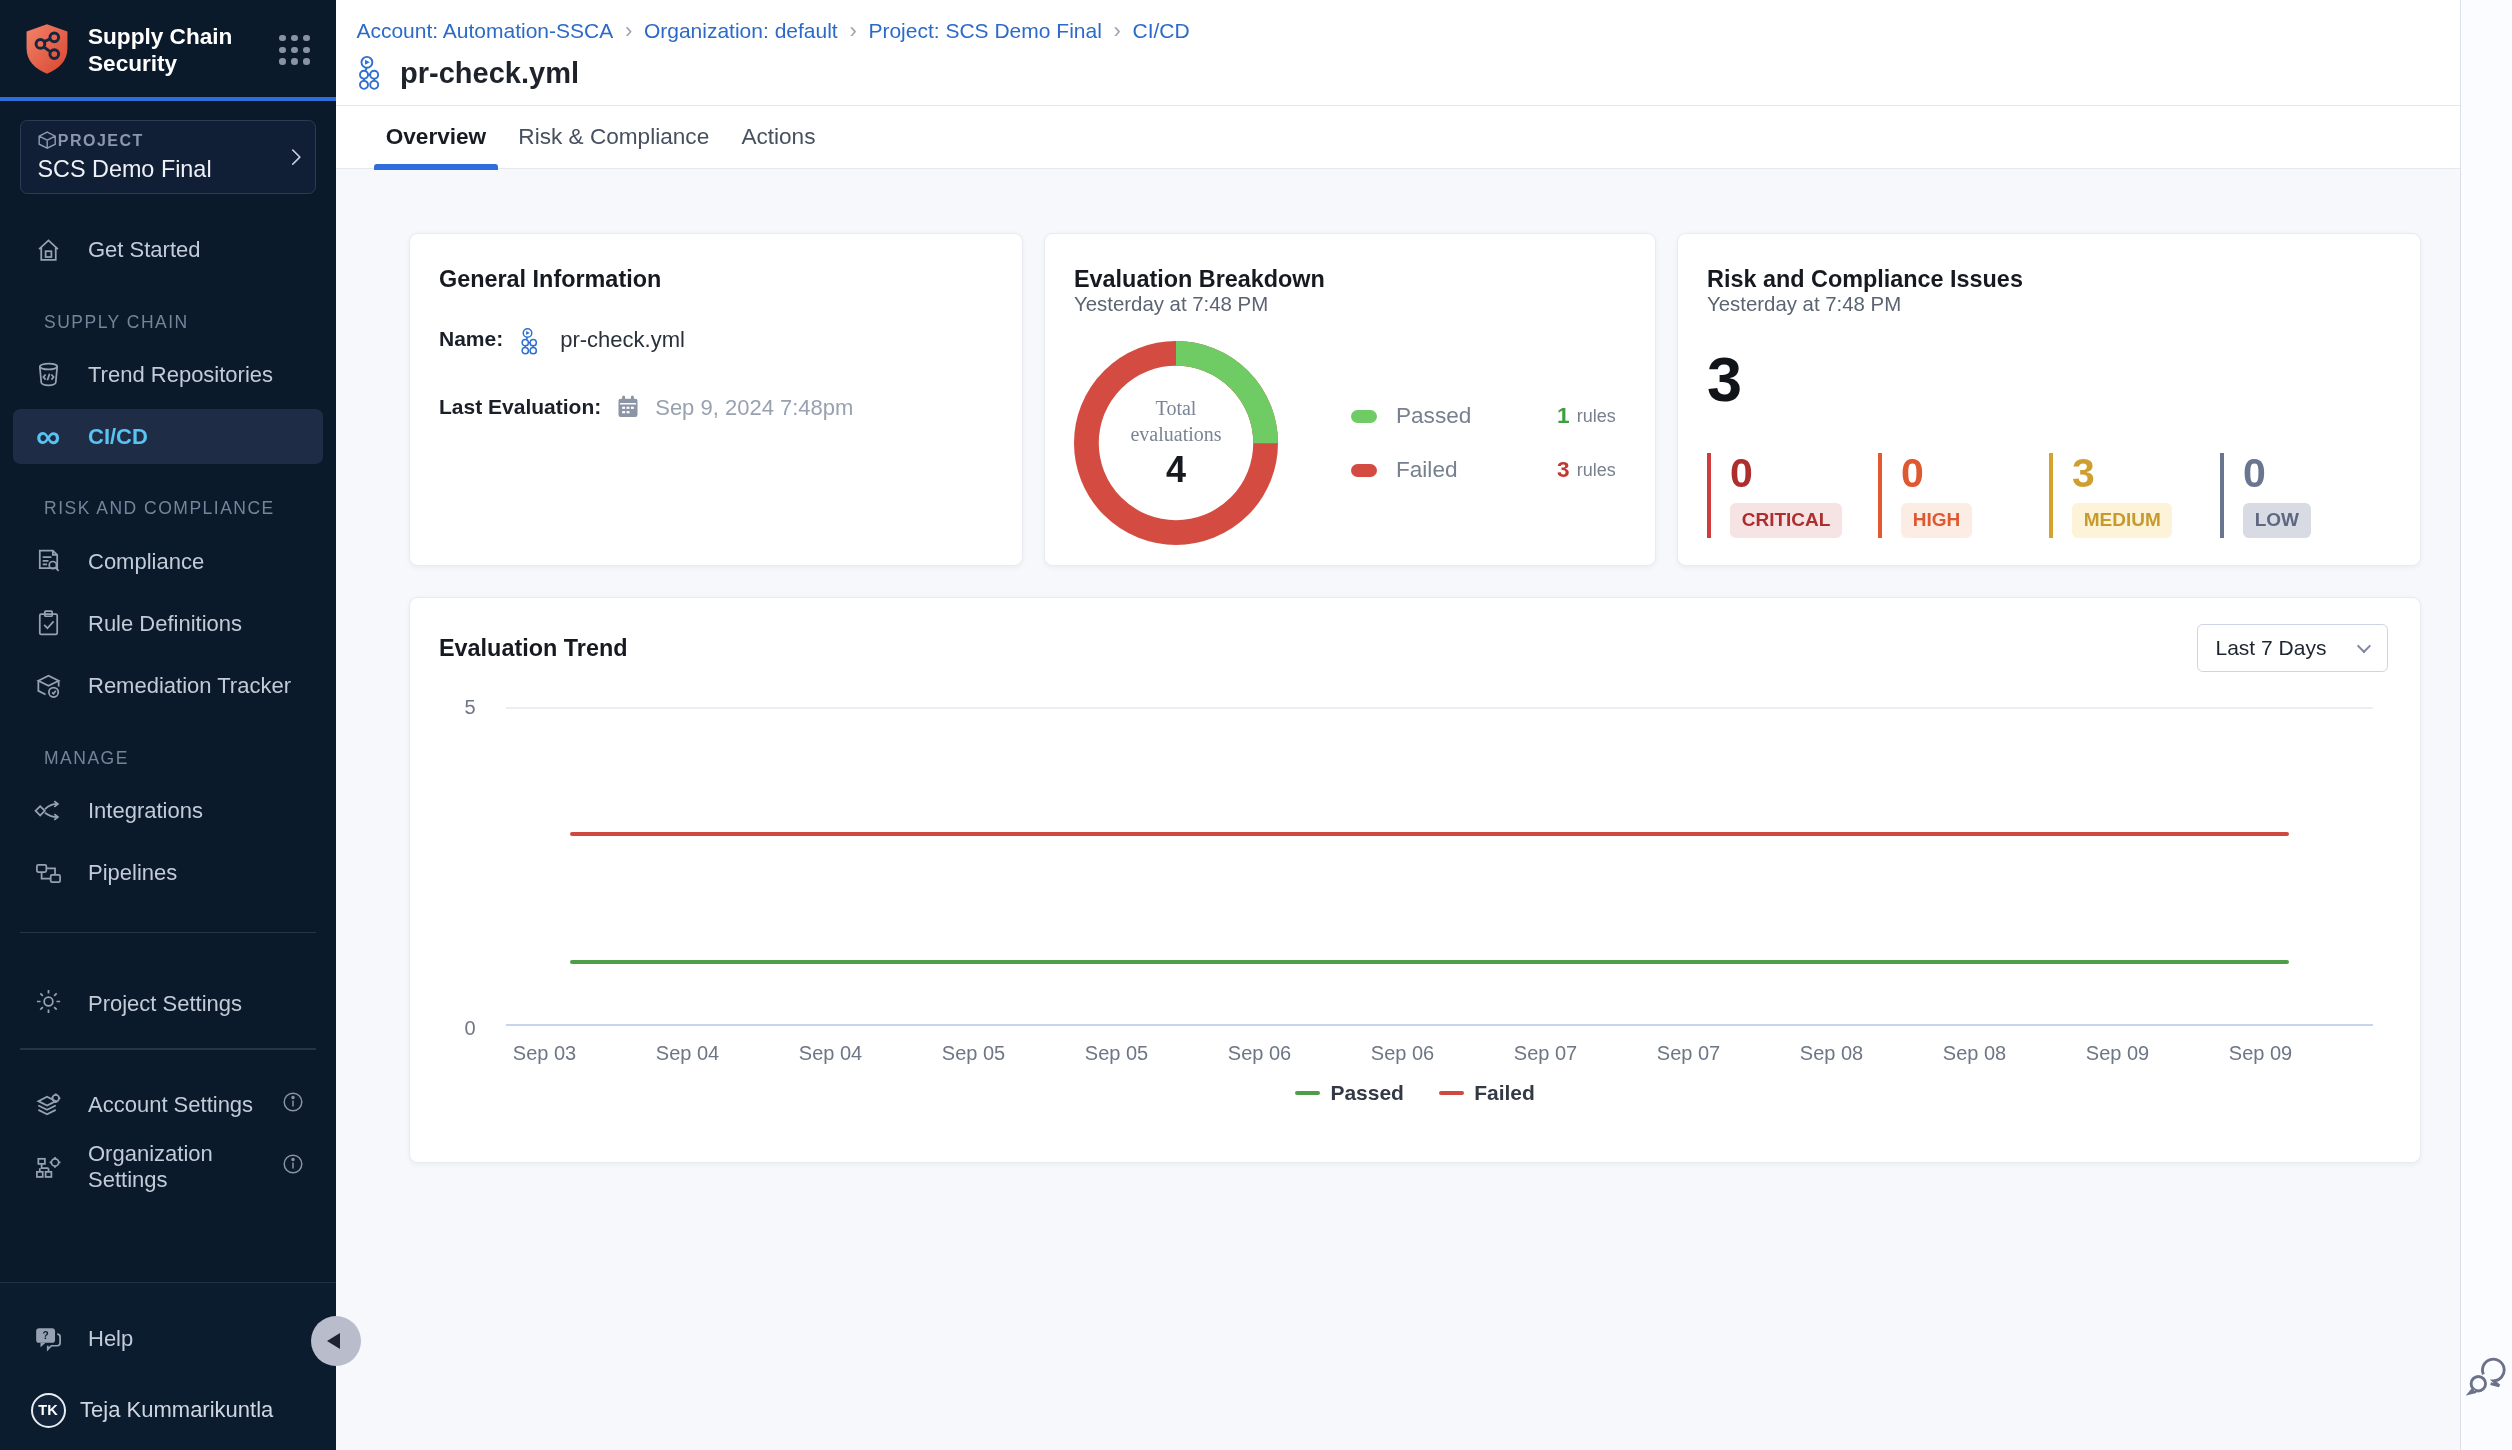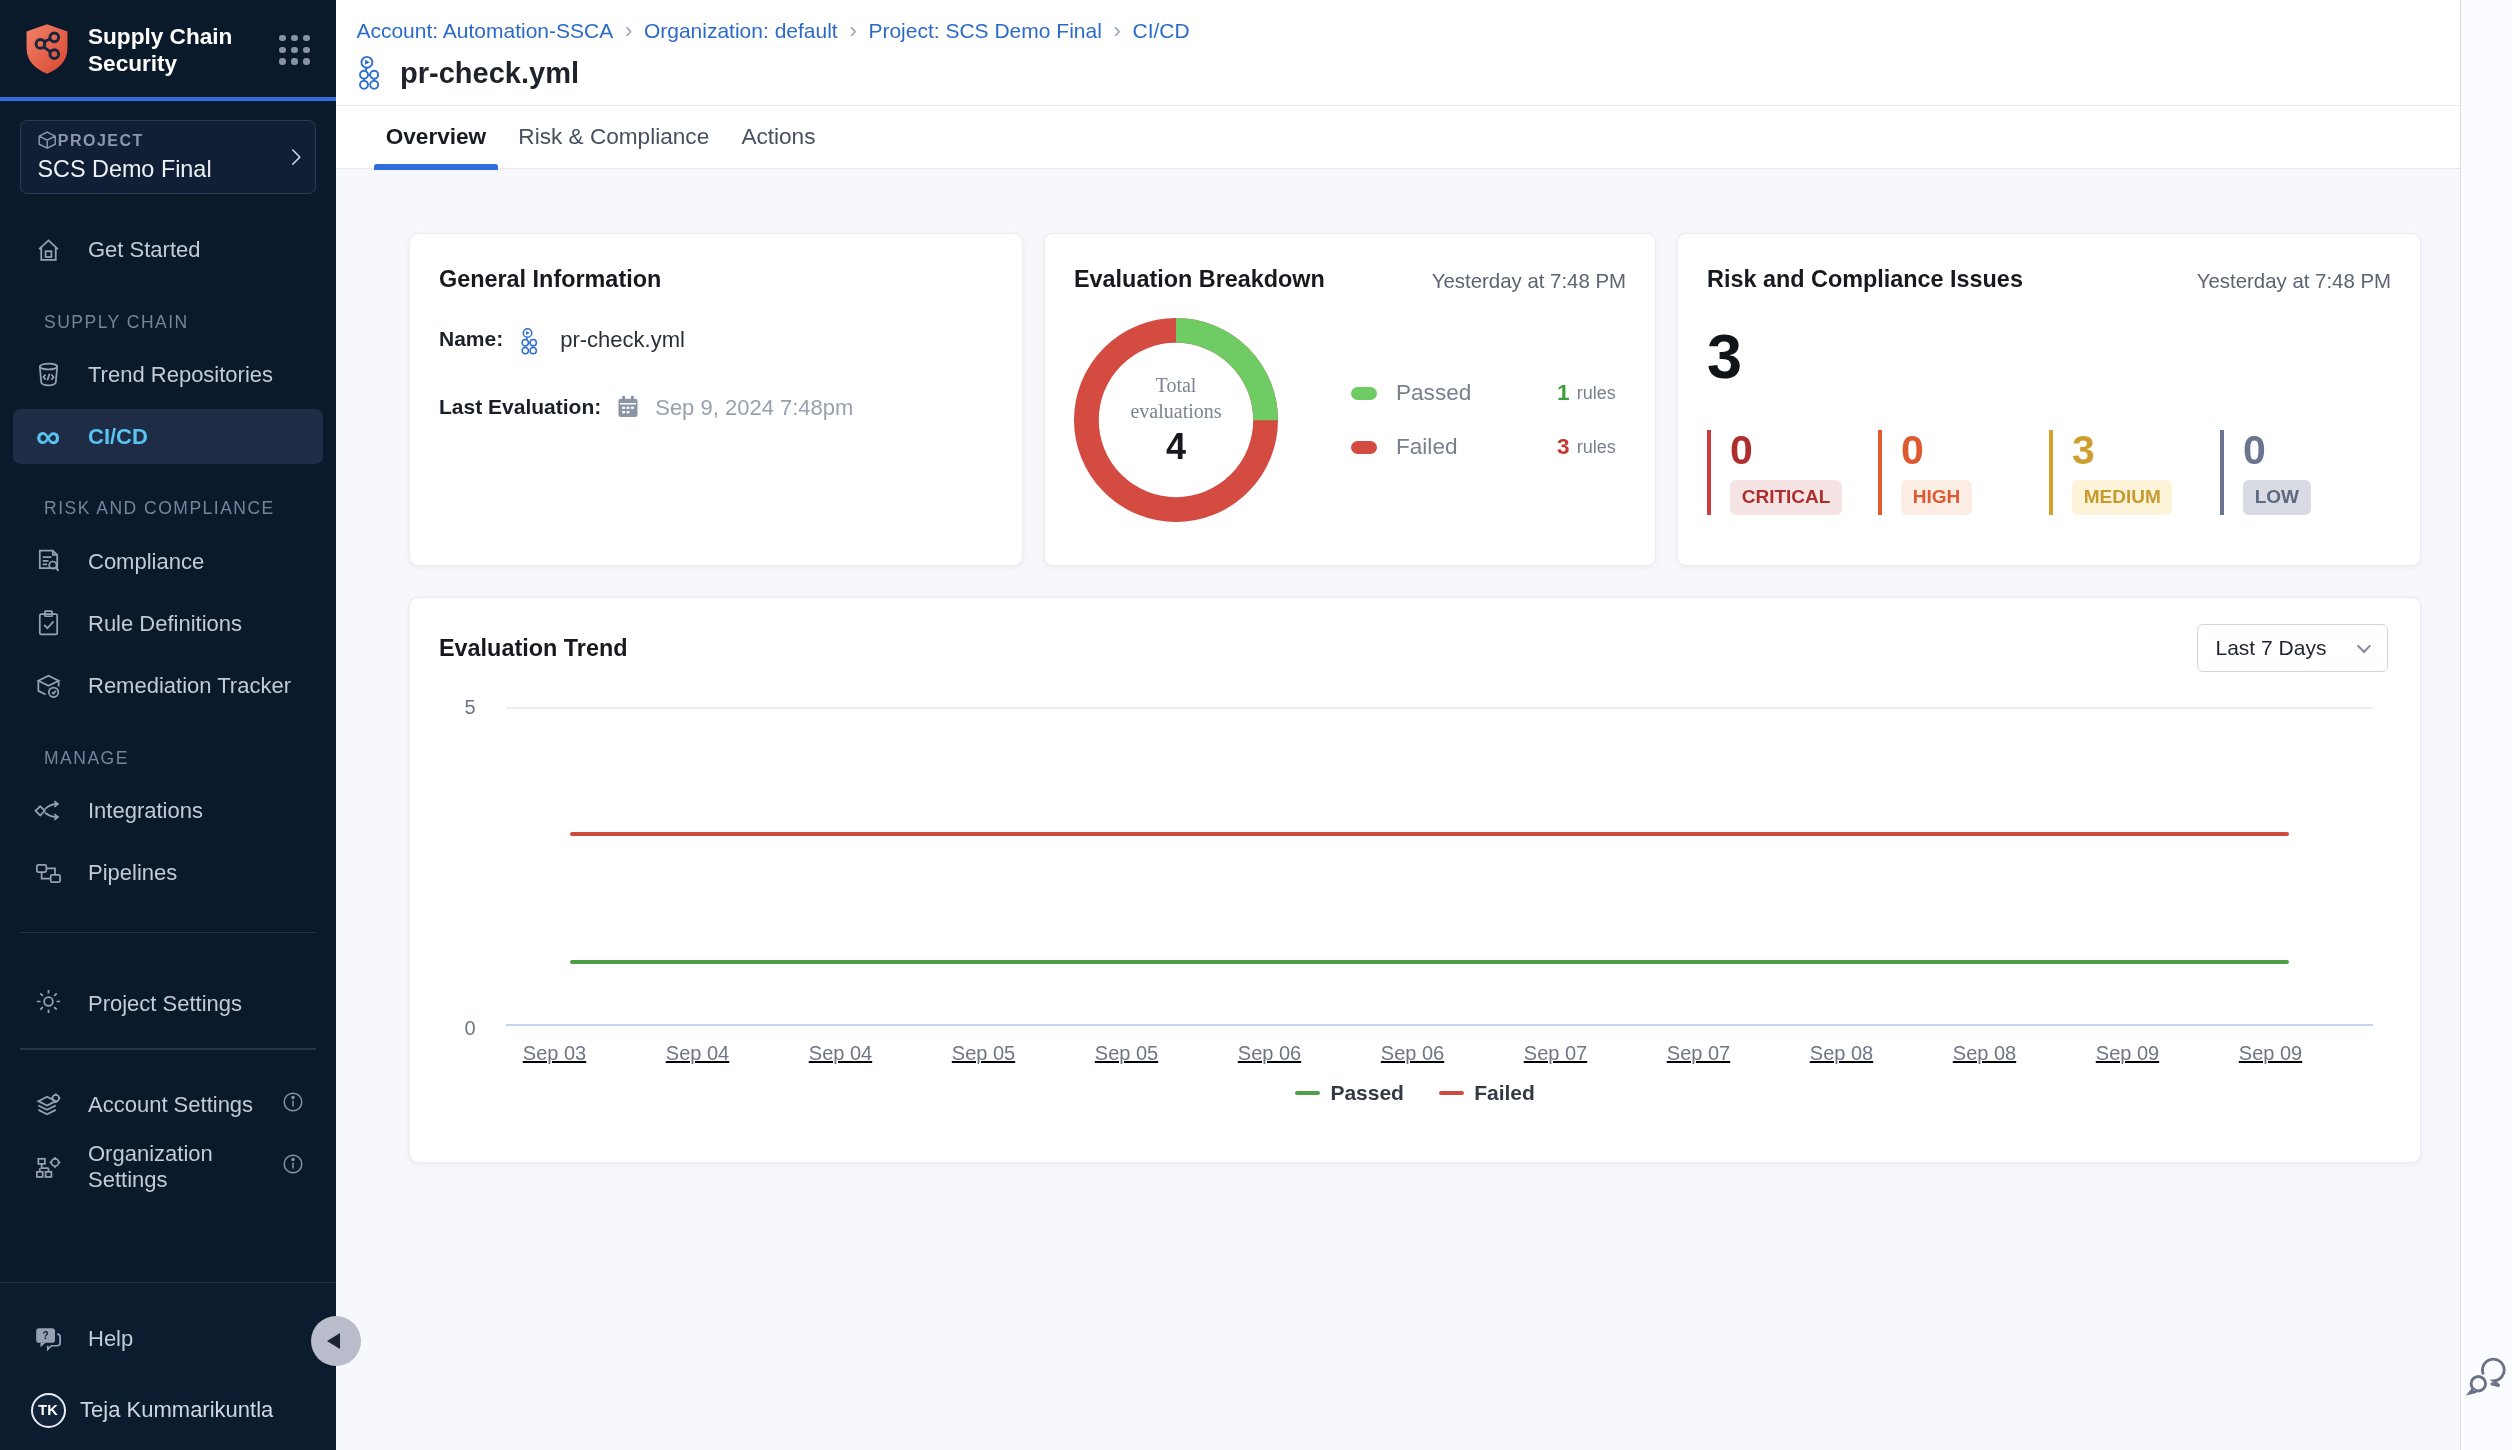--- a/index.html
+++ b/index.html
@@ -54,21 +54,21 @@
   .tabsbar { height:63px; background:#fff; border-bottom:1.5px solid #e6e8ef; display:flex; align-items:center; padding-left:38px; }
   .tab { font-size:22.6px; color:#46505f; padding:0 11.7px; height:100%; display:flex; align-items:center; position:relative; cursor:pointer; margin-right:8.8px; }
   .tab.active { color:#171b22; font-weight:700; }
   .tab.active::after { content:""; position:absolute; left:0; right:0; bottom:-1.5px; height:5.1px;
     background:#2e6ddb; border-radius:2.9px 2.9px 0 0; }
 
   .content { flex:1; background:#f7f8fb; padding:64px 39px 0 73px; overflow:hidden; }
   .cards-row { display:flex; gap:21px; }
   .card { background:#fff; border:0.7px solid #e9ebf2; border-radius:8.8px; padding:32px 29px;
     box-shadow:0 1.5px 5.8px rgba(20,30,60,.05); }
-  .card-head { display:flex; justify-content:space-between; align-items:flex-end; }
+  .card-head { display:flex; justify-content:space-between; align-items:flex-start;flex-direction:column; }
   .card-title { font-size:23.4px; font-weight:700; color:#16191f; }
   .timestamp { font-size:20.4px; color:#5b6472; }
   .c1 { width:623px; height:333px; }
   .c2 { width:621px; height:333px; }
   .c3 { flex:1; height:333px; }
 
   
   .gi-row { display:flex; gap:16px; margin-top:34px; font-size:22px; color:#2a3039; }
   .gi-row:first-of-type { margin-top:61px; }
   .gi-label { font-size:21px; font-weight:700; color:#1b1f27; }
@@ -109,21 +109,21 @@
   .trend-head { display:flex; justify-content:space-between; align-items:center; padding:26px 32px 0 29px; }
   .range-select { width:191px; height:48px; border:1.5px solid #cfd4e4; border-radius:5.8px; background:#fff;
     display:flex; align-items:center; justify-content:space-between; padding:0 17.5px; font-size:21px; color:#1d2430; cursor:pointer; }
   .chev-down { width:10.2px; height:10.2px; border-left:2.2px solid #7d86a0; border-bottom:2.2px solid #7d86a0; transform:rotate(-45deg); margin-top:-4.4px; }
   .plot { position:absolute; left:96px; right:47px; top:109px; bottom:136px; }
   .plot::before { content:""; position:absolute; top:0; left:0; right:0; height:1.5px; background:#eceef4; }
   .plot::after { content:""; position:absolute; bottom:0; left:0; right:0; height:2.2px; background:#c8d4ee; }
   .trendline { position:absolute; left:64px; right:84px; height:4.4px; border-radius:2.2px; }
   .ylab { position:absolute; left:17.5px; width:48px; text-align:right; font-size:20px; color:#6e7686; }
   .ylab.y5 { top:98px; } .ylab.y0 { top:419px; }
-  .x-ticks { position:absolute; left:73px; top:444px; display:flex;text-decoration:underline; }
+  .x-ticks { position:absolute; left:63px; top:444px; display:flex; }
   .x-ticks span { width:143px; text-align:center; font-size:20px; color:#6e7686; }
   .chart-legend { position:absolute; left:0; right:0; top:483px; display:flex; justify-content:center; gap:35px; }
   .cl-item { display:flex; align-items:center; gap:10.2px; font-size:21px; font-weight:700; color:#333a45; cursor:pointer; }
   .cl-dash { width:25px; height:4.4px; border-radius:2.2px; }
   .cl-dash.green { background:#4e9d49; } .cl-dash.red { background:#ce4a40; }
 
   
   .rail { width:52px; border-left:1.5px solid #dcdfe8; background:#fbfcff; position:relative; flex-shrink:0; }
   .rail .chat { position:absolute; bottom:53px; left:50%; transform:translateX(-50%); cursor:pointer; }
 </style>

